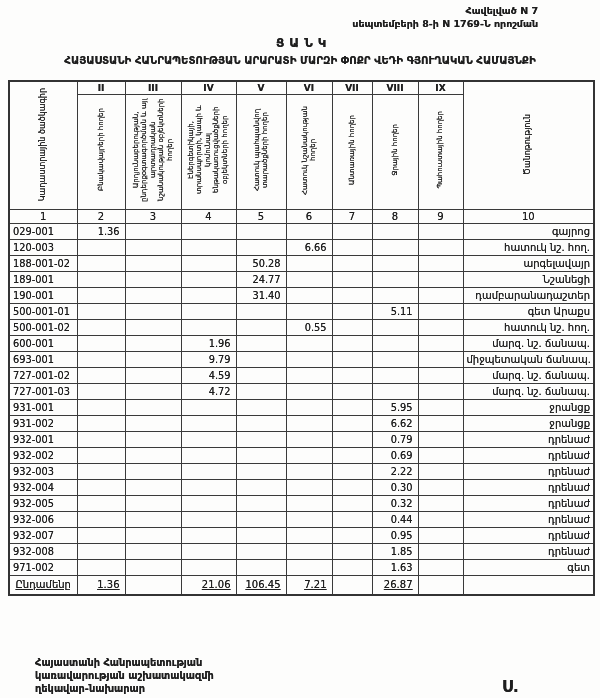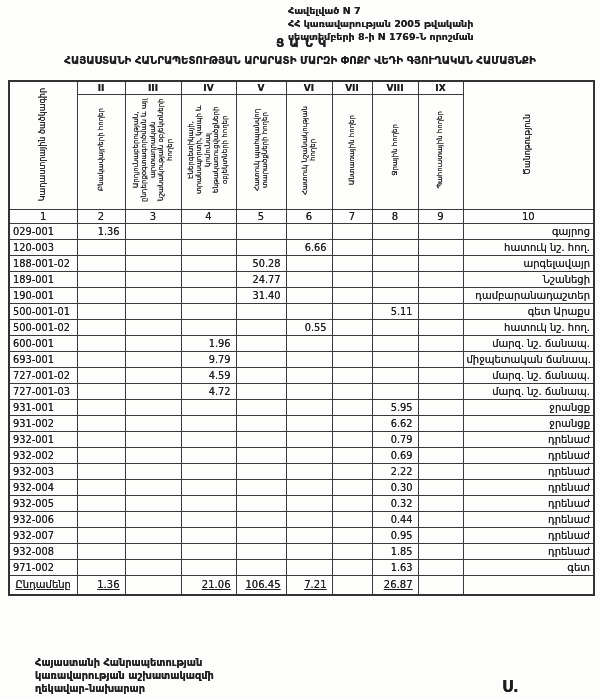--- a/index.html
+++ b/index.html
@@ -4,21 +4,21 @@
 <style>
   * { box-sizing: border-box; }
   body { margin:0; background:#ffffff; }
   .page {
     position: relative; width:600px; height:698px; background:#fdfdfc;
     font-family:"DejaVu Sans", sans-serif; color:#1e1e1e; overflow:hidden;
     text-shadow: 0 0 0.4px #333;
   }
   .appendix {
     position:absolute; top:4px; left:288px; width:250px;
-    text-align:left; font-weight:bold; font-size:9.5px; line-height:13px;
+    text-align:right; font-weight:bold; font-size:9.5px; line-height:13px;
   }
   .tsank {
     position:absolute; top:36px; left:248px;
     font-weight:bold; font-size:12px; letter-spacing:5px;margin-left:28px;
   }
   .title { padding-top:53px; text-align:center; font-weight:bold;
     font-size:10.2px; line-height:15px; }
   table { border-collapse:collapse; table-layout:fixed; width:585px;
     margin:12px 0 0 8px; }
   th, td { border:1px solid #3a3a3a; overflow:hidden; }
@@ -39,21 +39,20 @@
     font-size:9.8px; line-height:13px; }
   .signature { position:absolute; left:502px; top:678px; font-weight:bold; font-size:15px; }
 </style>
 </head>
 <body>
 
 <div class="page">
 
   <div class="appendix">
     <div>Հավելված N 7</div>
-    <div>ՀՀ կառավարության 2005 թվականի</div>
     <div>սեպտեմբերի 8-ի N 1769-Ն որոշման</div>
   </div>
 
   <div class="tsank">ՑԱՆԿ</div>
 
   <div class="title">
     <div>ՀԱՅԱՍՏԱՆԻ ՀԱՆՐԱՊԵՏՈՒԹՅԱՆ ԱՐԱՐԱՏԻ ՄԱՐԶԻ ՓՈՔՐ ՎԵԴԻ ԳՅՈՒՂԱԿԱՆ ՀԱՄԱՅՆՔԻ</div>
   </div>
 
   <table>

